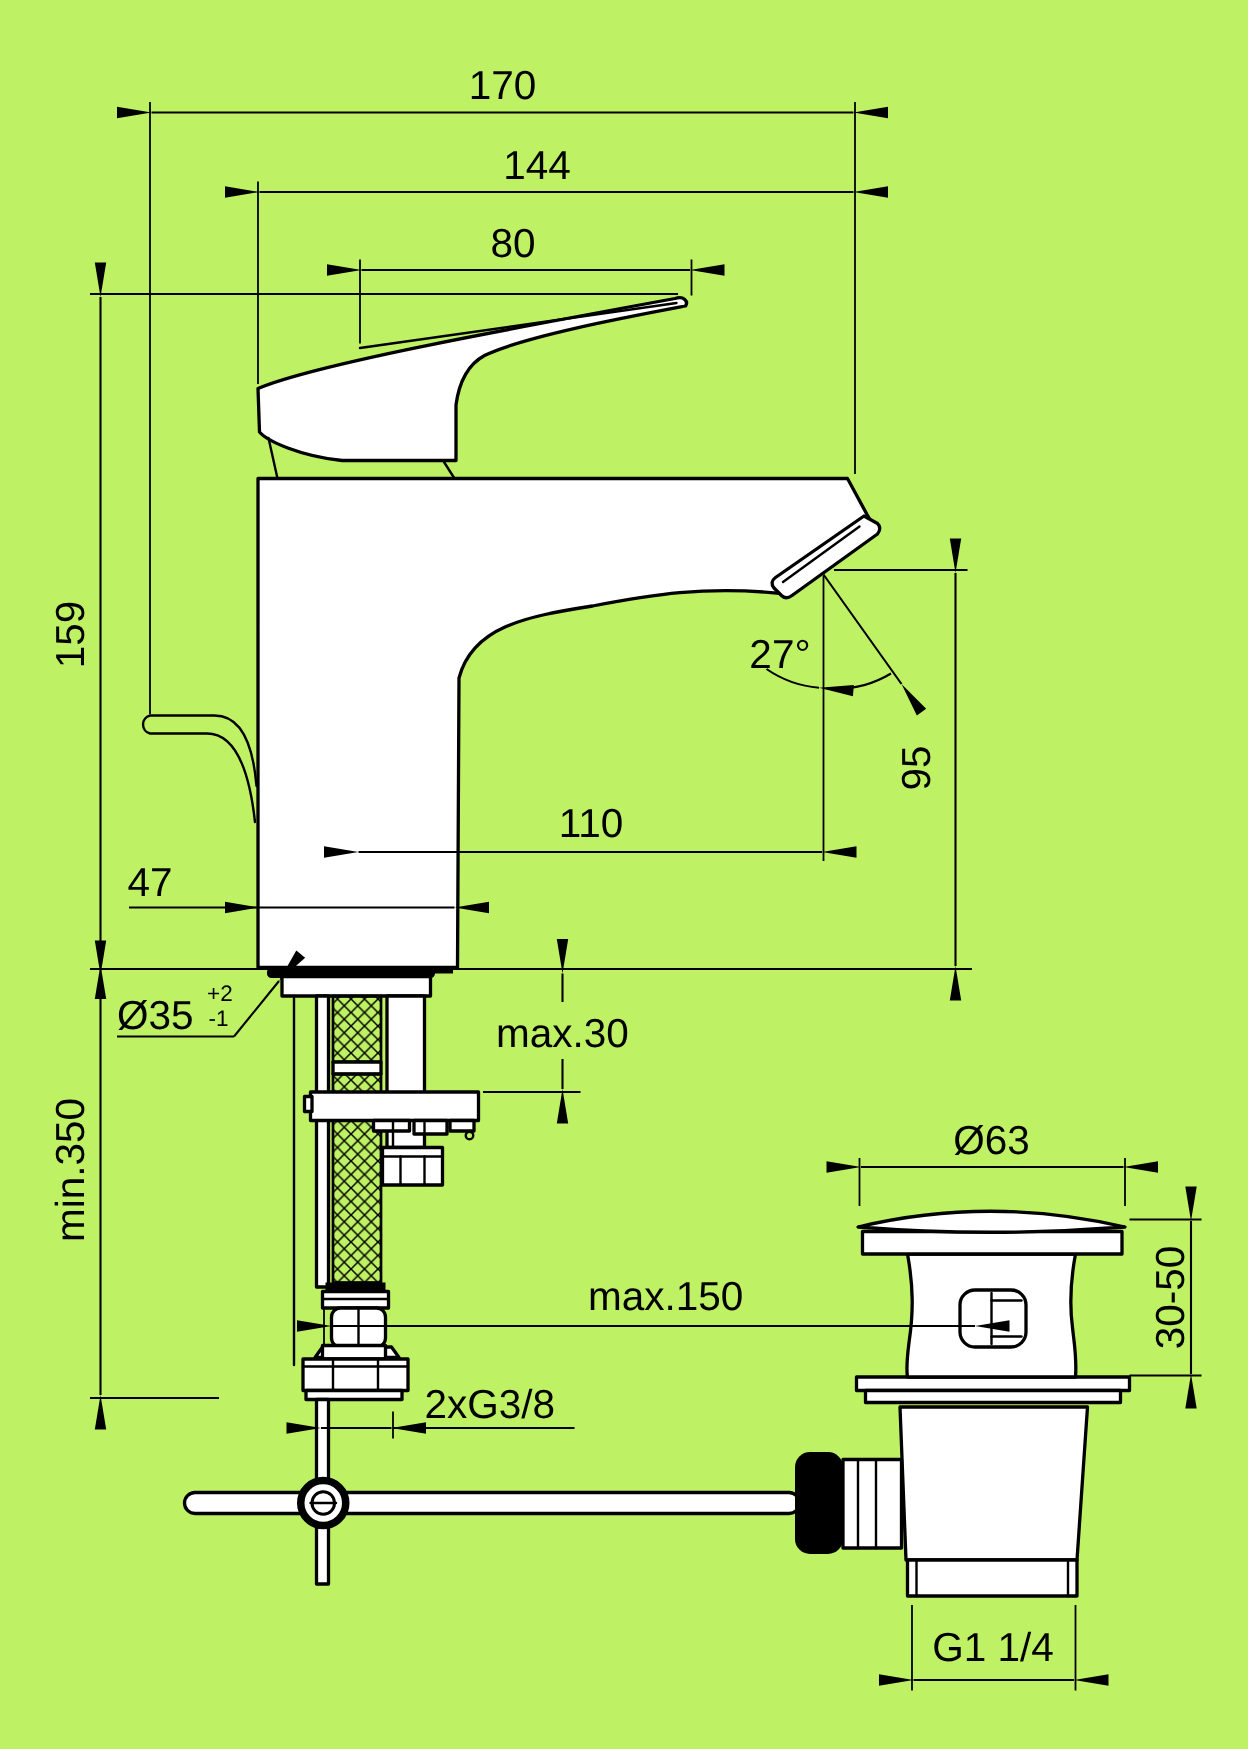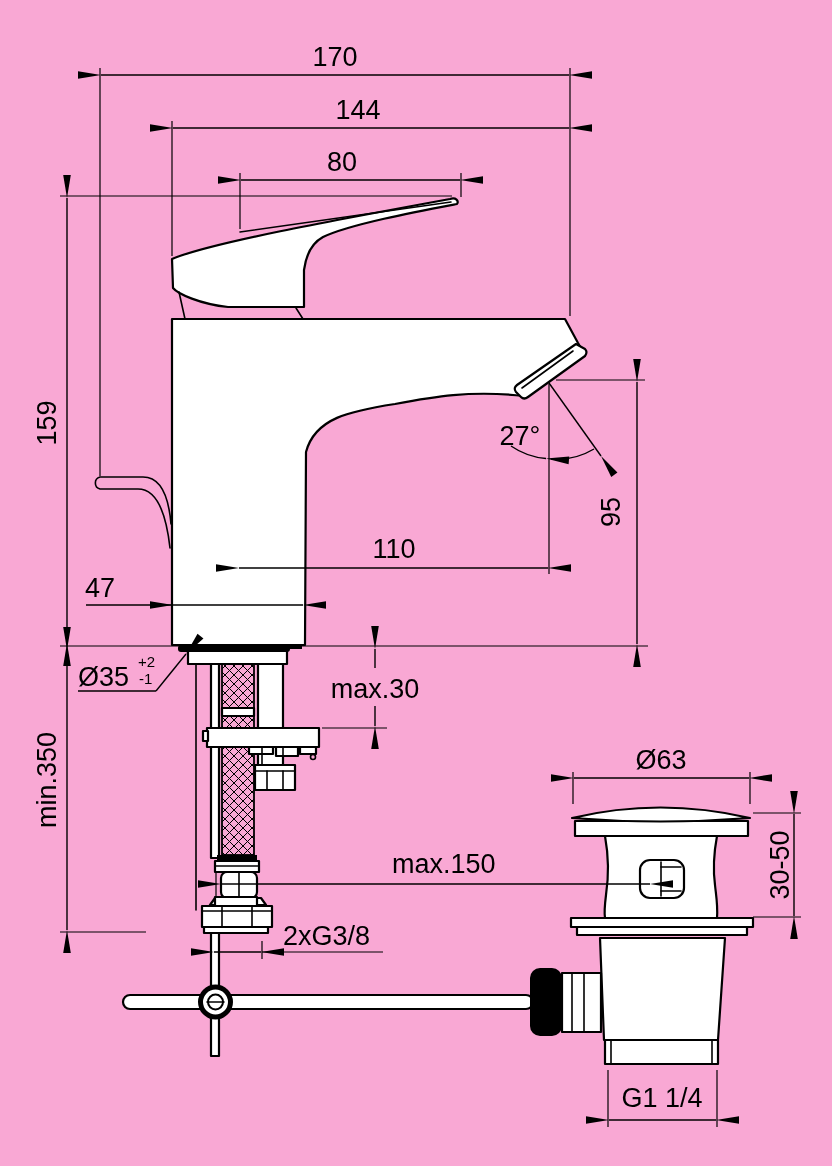--- a/index.html
+++ b/index.html
@@ -1,16 +1,16 @@
 <!DOCTYPE html>
 <html><head>
 <meta charset="utf-8">
 <style>
   html,body{margin:0;padding:0;background:#fff;}
-  .sheet{width:832px;height:1166px;background:#f9a8d4;position:relative;overflow:hidden;}
+  .sheet{width:832px;height:1166px;background:#bef264;position:relative;overflow:hidden;}
   svg{display:block;}
   text{font-family:"Liberation Sans", sans-serif; fill:#000;}
   .dimtxt{font-size:27px;}
   .toltxt{font-size:15px;}
   .obj{stroke:#000;stroke-width:2.2;fill:#fff;stroke-linejoin:round;stroke-linecap:round;}
   .objthin{stroke:#000;stroke-width:1.6;fill:none;stroke-linecap:round;}
   .dim{stroke:#000;stroke-width:1.4;fill:none;}
   .ext{stroke:#000;stroke-width:1.2;fill:none;}
   .cl{stroke:#000;stroke-width:1.2;fill:none;stroke-dasharray:14 4 3 4;}
   .blk{fill:#000;stroke:none;}

